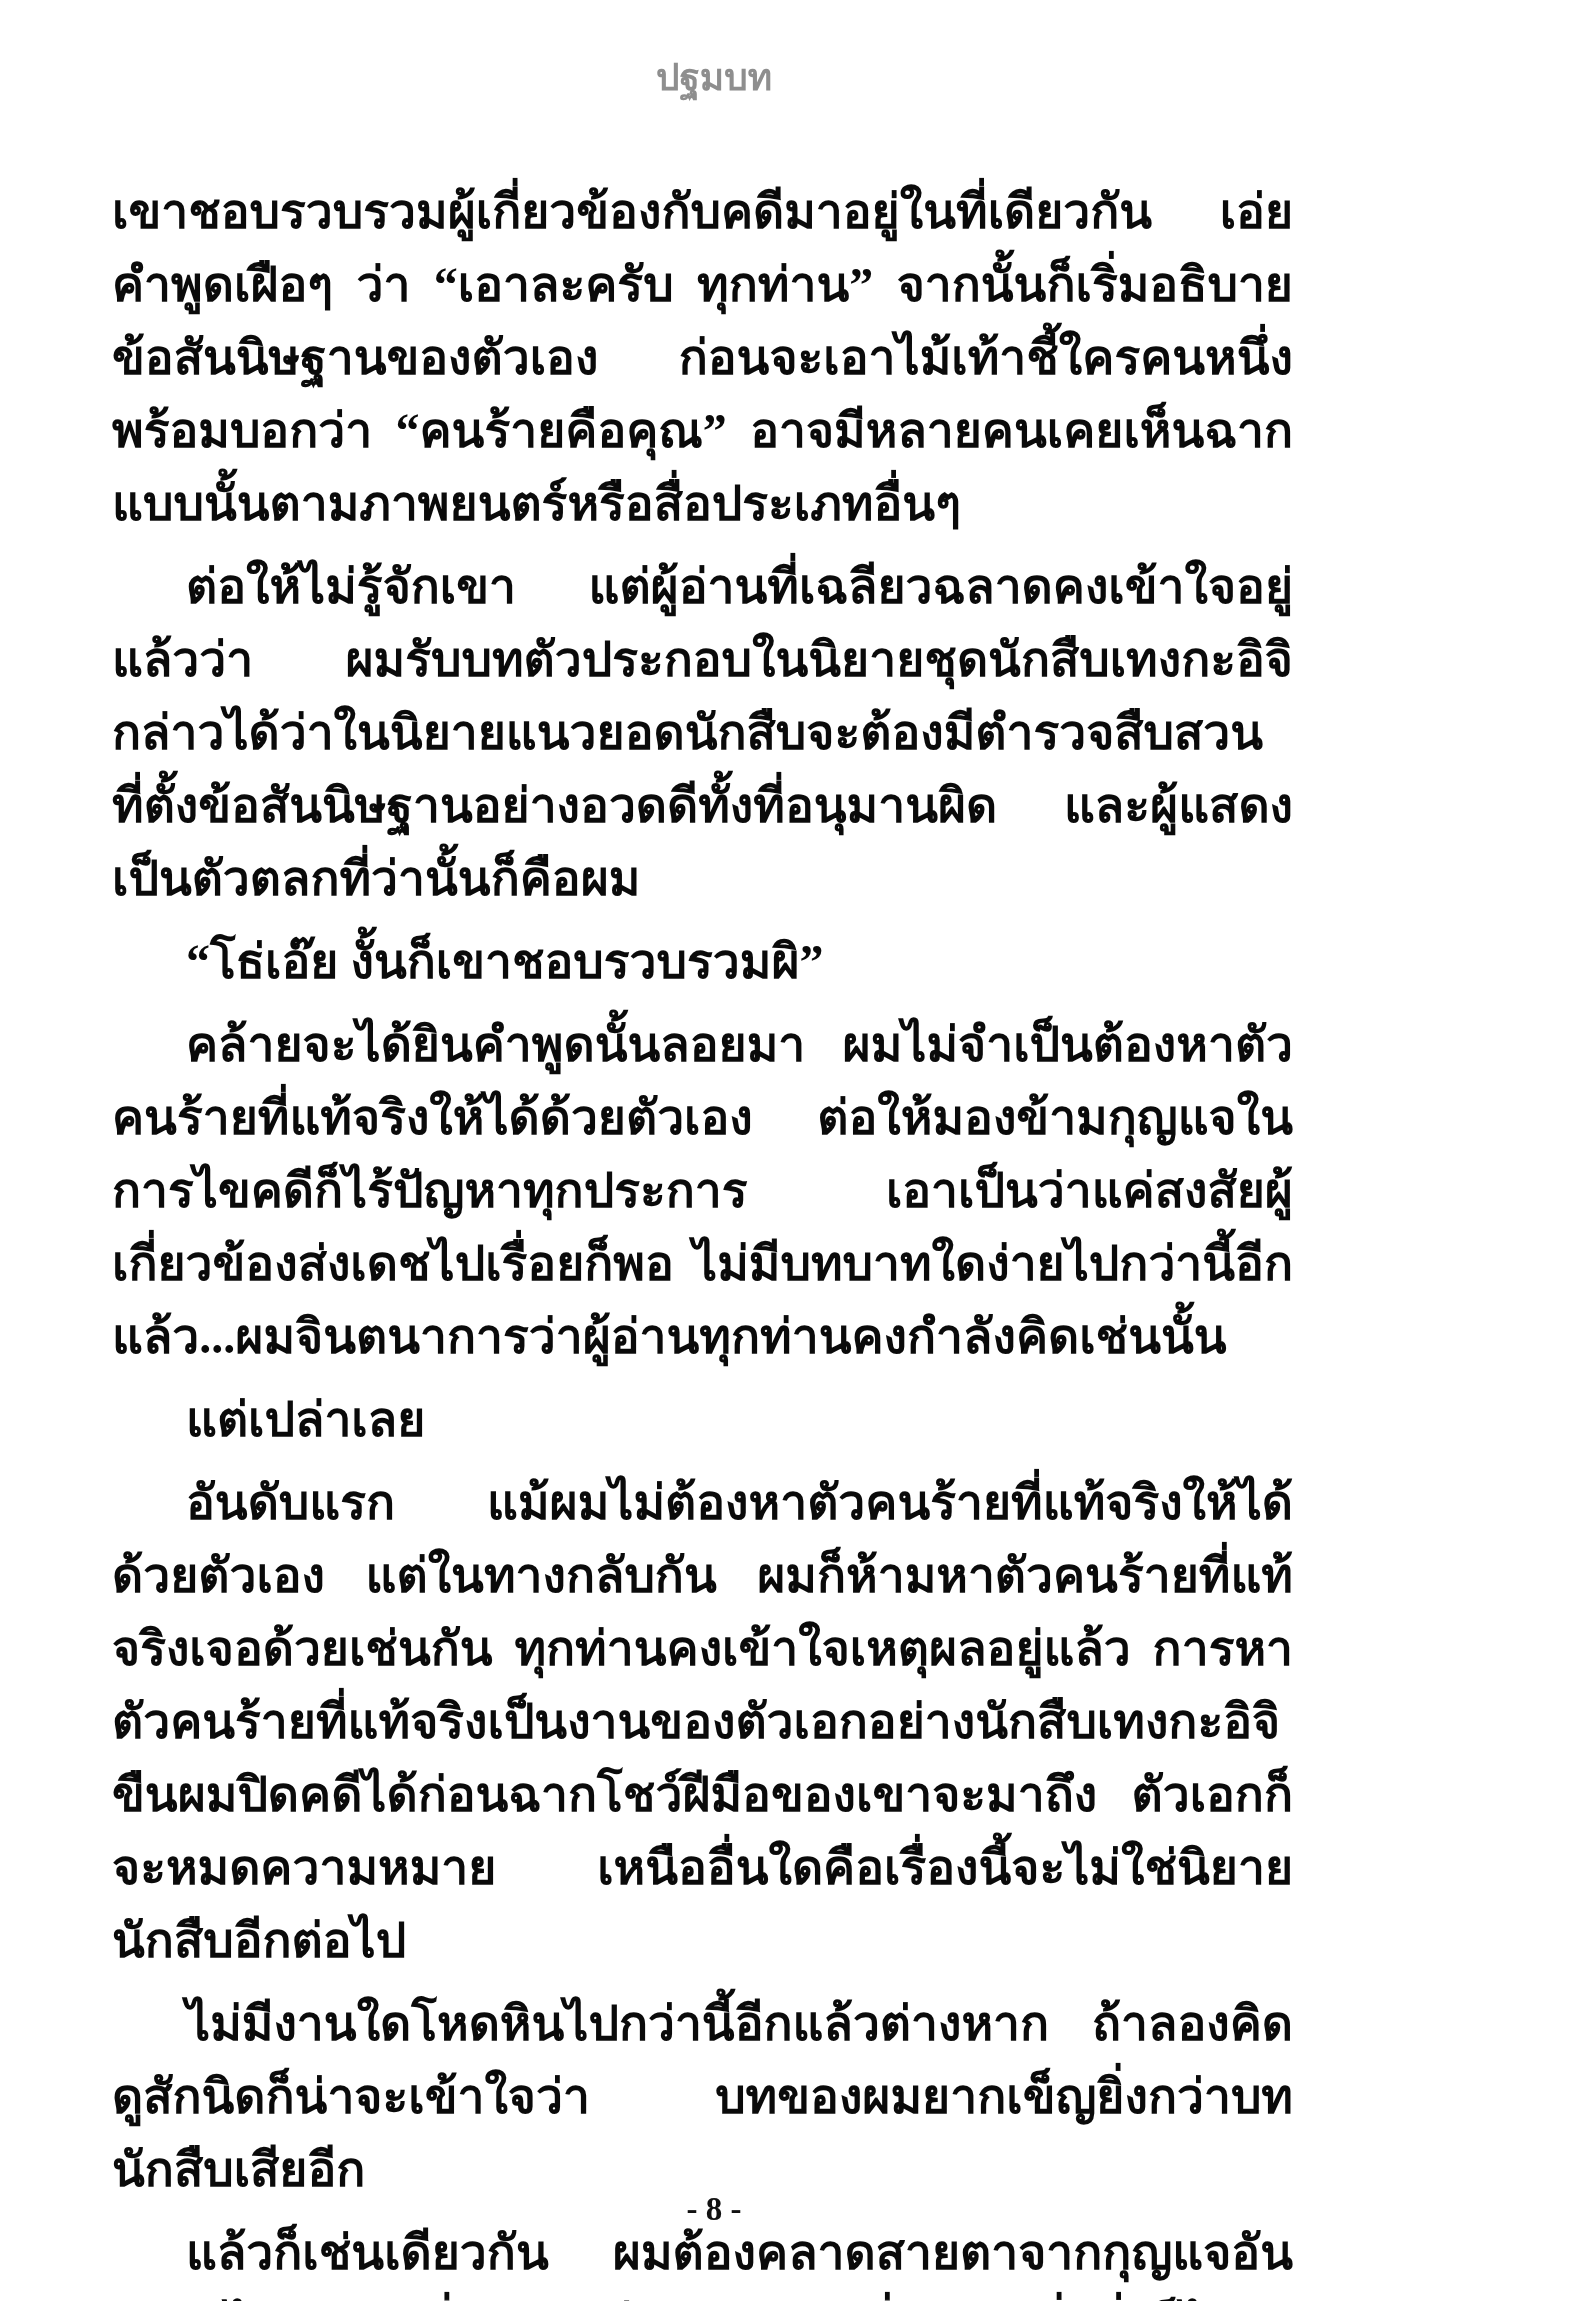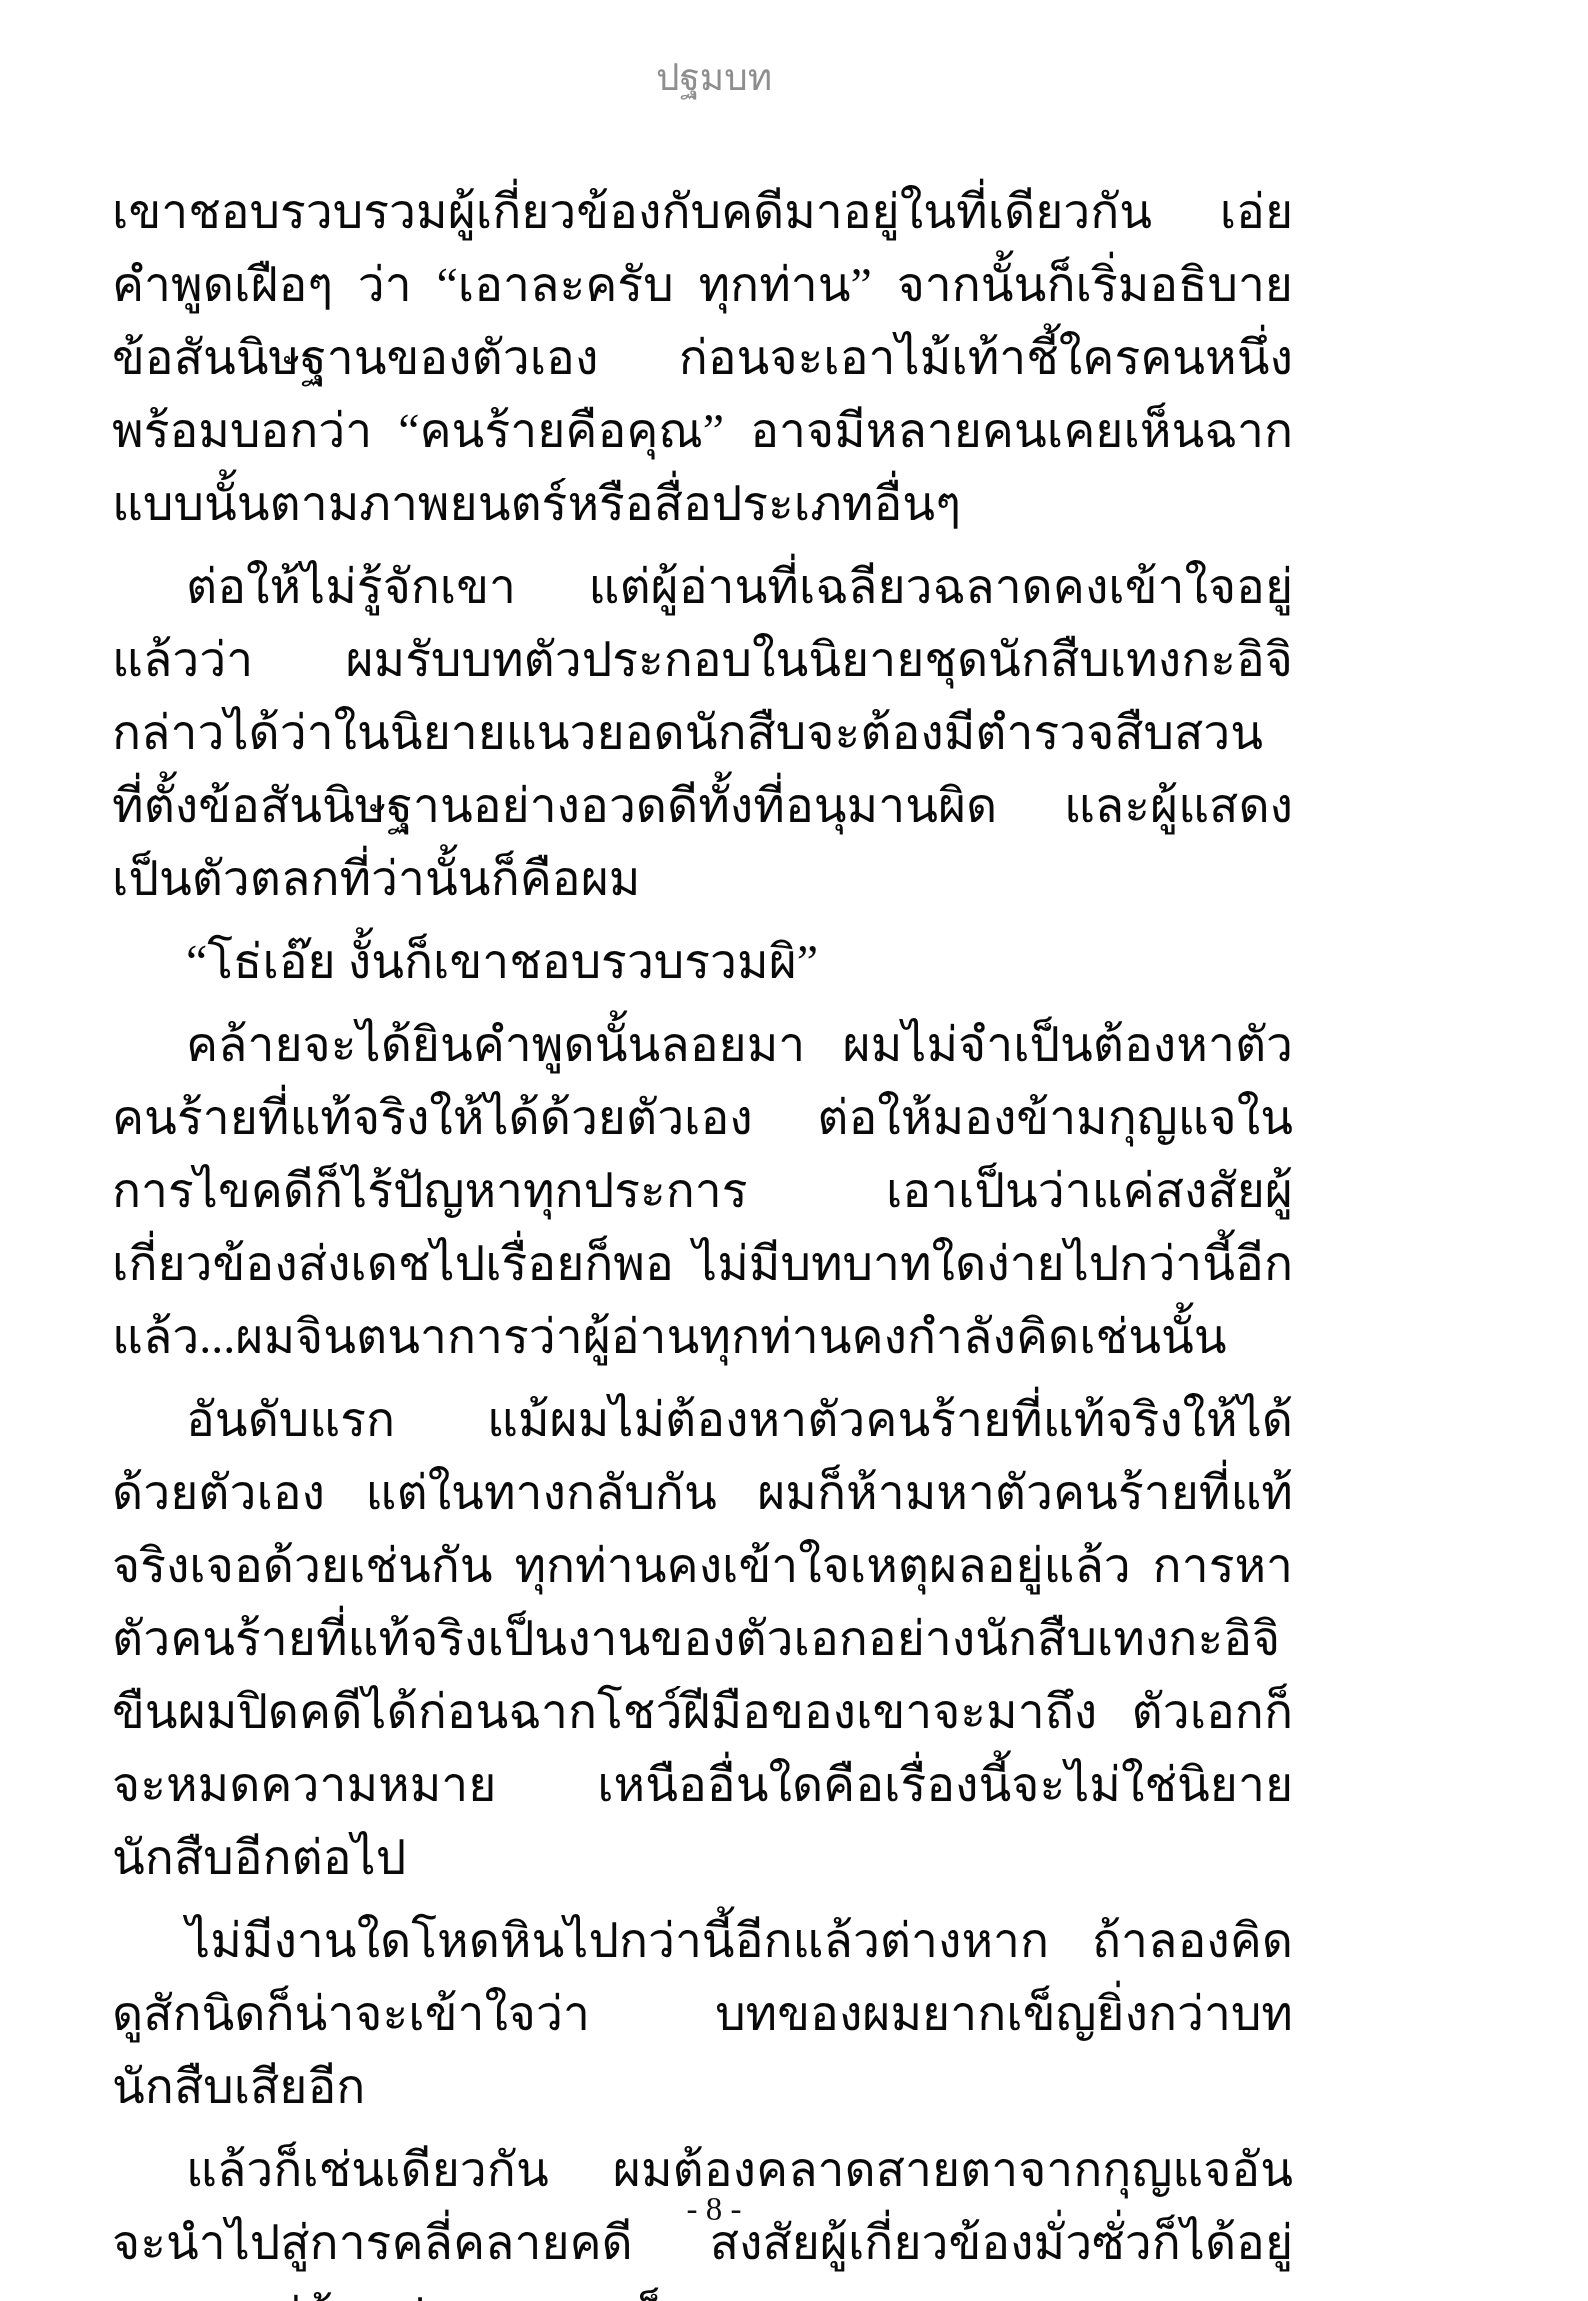--- a/index.html
+++ b/index.html
@@ -9,20 +9,21 @@
     height: 2301px;
     background: #ffffff;
     font-family: "Liberation Serif", serif;
   }
   .page {
     position: relative;
     width: 1518px;
     height: 2301px;
     background: #ffffff;
     overflow: hidden;
+    font-weight: bold;
   }
   .running-head {
     position: absolute;
     top: 56px;
     left: 0;
     width: 1428px;
     text-align: center;
     color: #8e8e8e;
     font-size: 37px;
     line-height: 1.2;
@@ -59,20 +60,21 @@
 
   <div class="running-head">
     <span>ปฐมบท</span>
   </div>
 
   <main class="textblock" id="body-text">
       <p class="para"><span>เขาชอบรวบรวมผู้เกี่ยวข้องกับคดีมาอยู่ในที่เดียวกัน เอ่ยคำพูดเฝือๆ ว่า “เอาละครับ ทุกท่าน” จากนั้นก็เริ่มอธิบายข้อสันนิษฐานของตัวเอง ก่อนจะเอาไม้เท้าชี้ใครคนหนึ่งพร้อมบอกว่า “คนร้ายคือคุณ” อาจมีหลายคนเคยเห็นฉากแบบนั้นตามภาพยนตร์หรือสื่อประเภทอื่นๆ</span></p>
       <p class="para indent"><span>ต่อให้ไม่รู้จักเขา แต่ผู้อ่านที่เฉลียวฉลาดคงเข้าใจอยู่แล้วว่า ผมรับบทตัวประกอบในนิยายชุดนักสืบเทงกะอิจิ กล่าวได้ว่าในนิยายแนวยอดนักสืบจะต้องมีตำรวจสืบสวนที่ตั้งข้อสันนิษฐานอย่างอวดดีทั้งที่อนุมานผิด และผู้แสดงเป็นตัวตลกที่ว่านั้นก็คือผม</span></p>
       <p class="para indent"><span>“โธ่เอ๊ย งั้นก็เขาชอบรวบรวมผิ”</span></p>
       <p class="para indent"><span>คล้ายจะได้ยินคำพูดนั้นลอยมา ผมไม่จำเป็นต้องหาตัวคนร้ายที่แท้จริงให้ได้ด้วยตัวเอง ต่อให้มองข้ามกุญแจในการไขคดีก็ไร้ปัญหาทุกประการ เอาเป็นว่าแค่สงสัยผู้เกี่ยวข้องส่งเดชไปเรื่อยก็พอ ไม่มีบทบาทใดง่ายไปกว่านี้อีกแล้ว...ผมจินตนาการว่าผู้อ่านทุกท่านคงกำลังคิดเช่นนั้น</span></p>
+      <p class="para indent"><span>แต่เปล่าเลย</span></p>
       <p class="para indent"><span>อันดับแรก แม้ผมไม่ต้องหาตัวคนร้ายที่แท้จริงให้ได้ด้วยตัวเอง แต่ในทางกลับกัน ผมก็ห้ามหาตัวคนร้ายที่แท้จริงเจอด้วยเช่นกัน ทุกท่านคงเข้าใจเหตุผลอยู่แล้ว การหาตัวคนร้ายที่แท้จริงเป็นงานของตัวเอกอย่างนักสืบเทงกะอิจิ ขืนผมปิดคดีได้ก่อนฉากโชว์ฝีมือของเขาจะมาถึง ตัวเอกก็จะหมดความหมาย เหนืออื่นใดคือเรื่องนี้จะไม่ใช่นิยายนักสืบอีกต่อไป</span></p>
       <p class="para indent"><span>ไม่มีงานใดโหดหินไปกว่านี้อีกแล้วต่างหาก ถ้าลองคิดดูสักนิดก็น่าจะเข้าใจว่า บทของผมยากเข็ญยิ่งกว่าบทนักสืบเสียอีก</span></p>
       <p class="para indent"><span>แล้วก็เช่นเดียวกัน ผมต้องคลาดสายตาจากกุญแจอันจะนำไปสู่การคลี่คลายคดี สงสัยผู้เกี่ยวข้องมั่วซั่วก็ได้อยู่หรอก แต่ห้ามฟลุกเดาถูกเด็ดขาด</span></p>
     </main>
 
   <div class="footer">
     <span>- 8 -</span>
   </div>
 
 </div>

